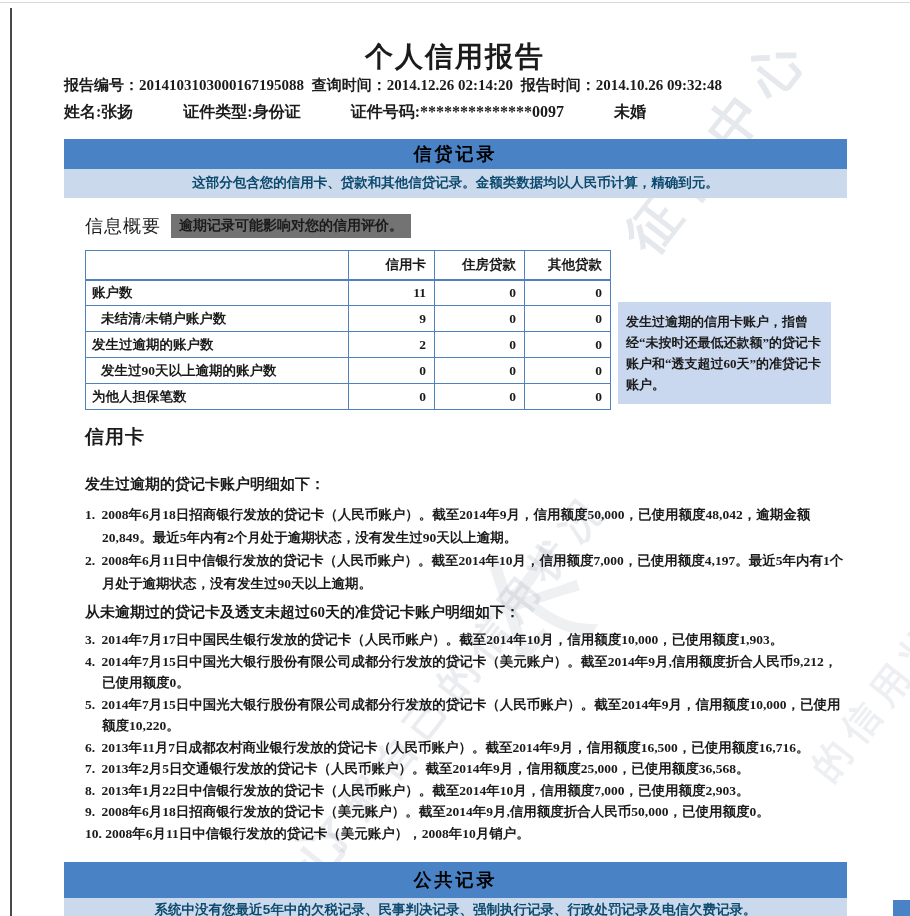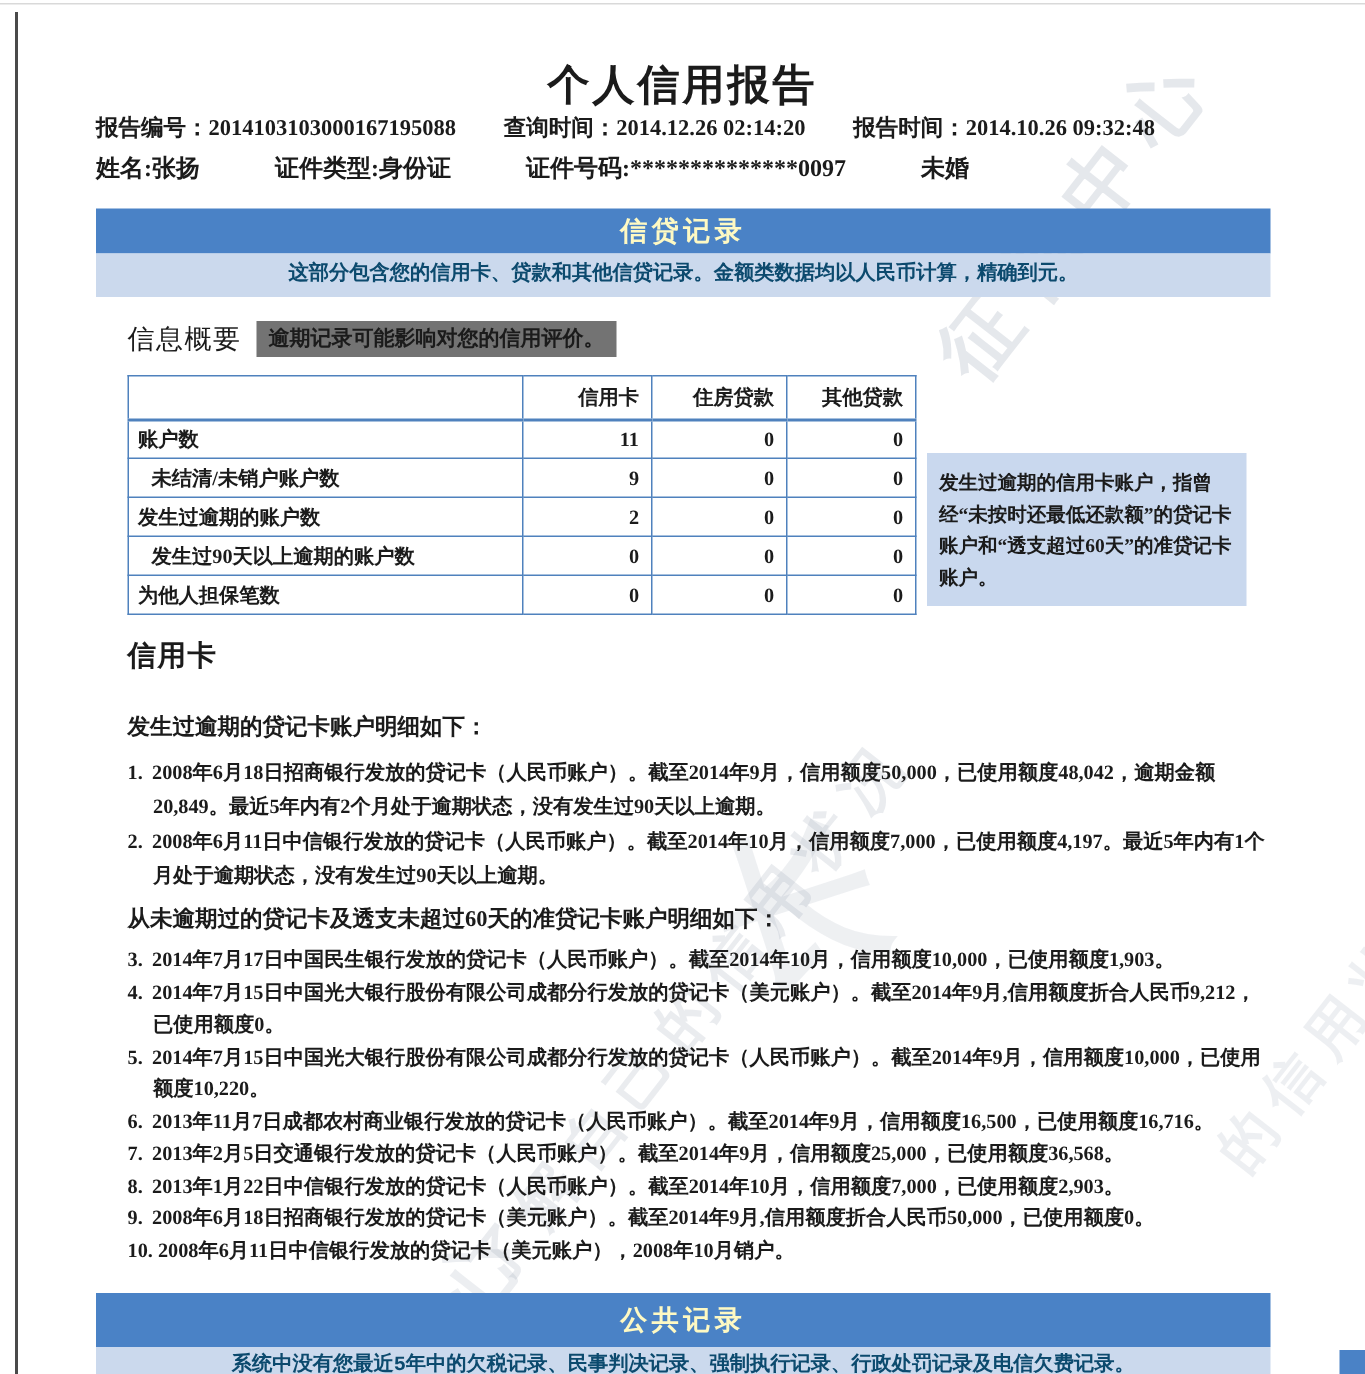--- a/index.html
+++ b/index.html
@@ -19,24 +19,24 @@
   .wm3 { left:150px; top:1010px; font-size:52px; letter-spacing:16px; opacity:.16; transform:rotate(-52deg); transform-origin:left top; }
   .wm4 { left:480px; top:530px; font-size:110px; opacity:.14; transform:rotate(-18deg); }
   .wm5 { left:800px; top:760px; font-size:38px; letter-spacing:10px; opacity:.15; transform:rotate(-52deg); transform-origin:left top; }
 
   .layer { position:absolute; z-index:1; }
 
   .page-title { left:0; top:14px; width:910px; text-align:center; font-size:28px; font-weight:700; letter-spacing:2px;margin-top:24px; }
 
   .meta1 { left:64px; top:76px; font-size:15px; font-weight:700; white-space:nowrap; }
   .meta2 { left:64px; top:102px; font-size:16px; font-weight:700; white-space:nowrap; }
-  .meta1 .gap { margin-right:28px; }
+  .meta1 .gap { margin-right:4px; }
   .meta2 .gap { margin-right:46px; }
 
-  .banner { left:64px; width:783px; background:#4a82c6; color:#fef9c3; text-align:center;
+  .banner { left:64px; width:783px; background:#4a82c6; color:#000000; text-align:center;
             font-size:18px; font-weight:700; letter-spacing:3px; }
   .banner-credit { top:139px; height:30px; line-height:30px; }
   .banner-public { top:862px; height:36px; line-height:36px; }
   .band { left:64px; width:783px; background:#cbd9ed; color:#0c4a6e; text-align:center;
           font-size:13.5px; font-weight:700;font-family:Liberation Mono, monospace; }
   .band-credit { top:169px; height:29px; line-height:29px; }
   .band-public { top:898px; height:22px; line-height:26px; }
   .corner-blue { left:893px; top:900px; width:17px; height:16px; background:#4a82c6; }
 
   .summary-head { left:85px; top:214px; display:flex; align-items:center; }

